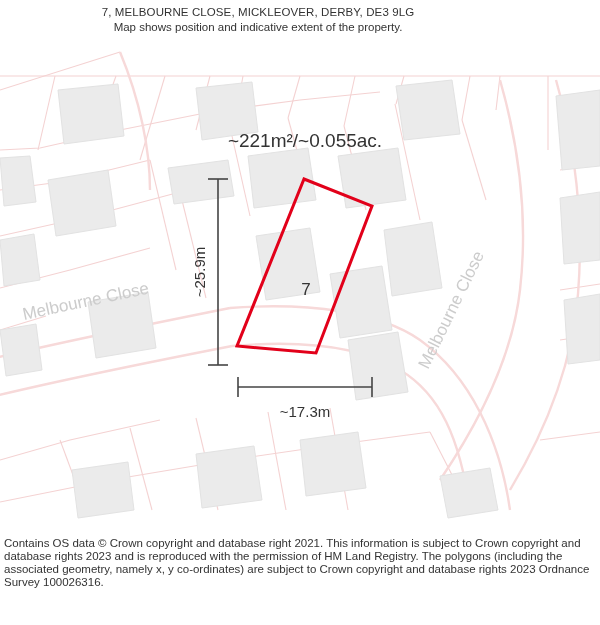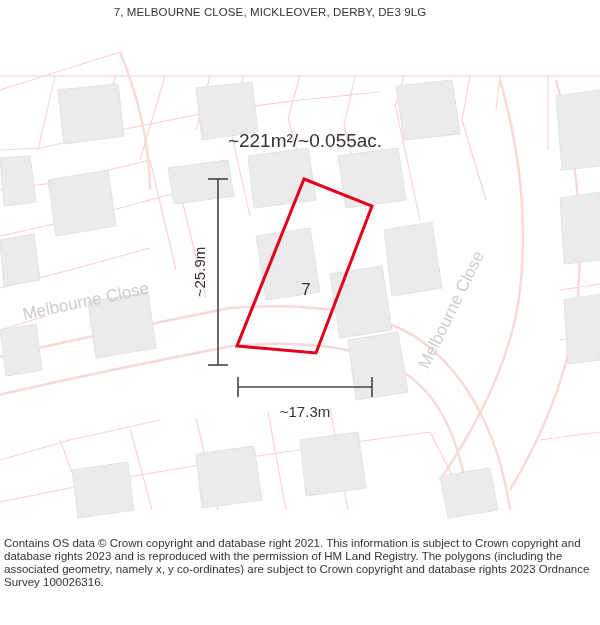--- a/index.html
+++ b/index.html
@@ -15,21 +15,21 @@
   .page {
     position: relative;
     width: 600px;
     height: 625px;
     overflow: hidden;
     background: #ffffff;
   }
   
   .header {
     position: absolute;
-    top: 0; left: 16px;
+    top: 0; left: 4px;
     width: 508px;
     height: 40px;
     text-align: center;
     padding-top: 5px;
   }
   .header .title {
     font-size: 11.5px;
     color: #333;
     line-height: 15px;
     letter-spacing: 0.1px;
@@ -64,20 +64,21 @@
   }
   .footer p { margin: 0; }
 </style>
 </head>
 <body>
 
 <div class="page">
 
   <div class="header">
     <div class="title">7, MELBOURNE CLOSE, MICKLEOVER, DERBY, DE3 9LG</div>
+    <div class="subtitle">Map shows position and indicative extent of the property.</div>
   </div>
 
   <div class="map-wrap">
     <svg class="map-svg" width="600" height="495" viewBox="0 0 600 495" xmlns="http://www.w3.org/2000/svg">
 
       <rect x="0" y="0" width="600" height="495" fill="#ffffff"></rect>
 
       <g stroke="#f4d2d2" stroke-width="1.1" fill="none">
         <path d="M0,36 L600,36"></path>
         <path d="M0,50 L120,12"></path>

